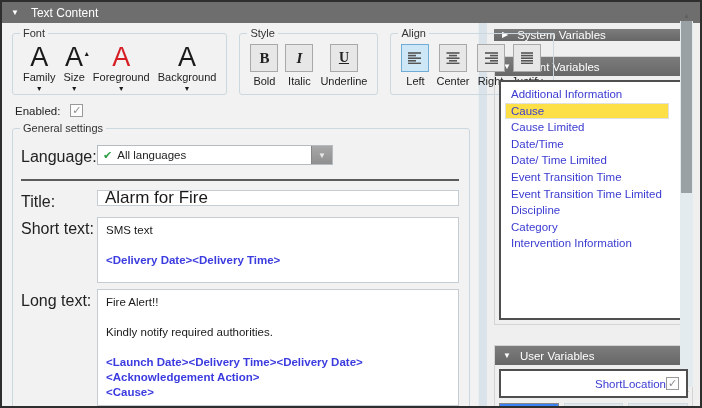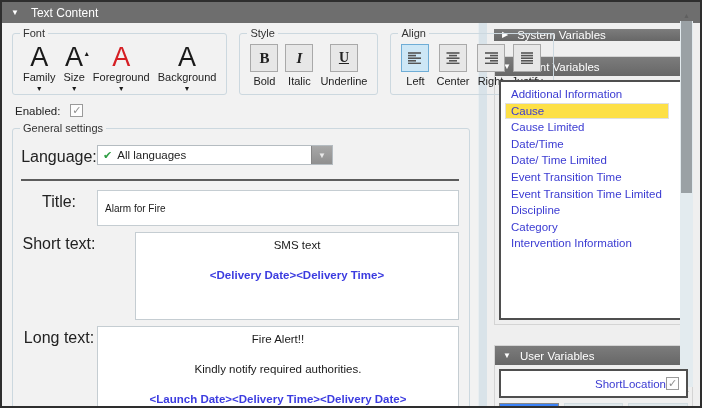--- a/index.html
+++ b/index.html
@@ -14,21 +14,21 @@
               padding:0 9px; gap:12px; font-size:12px; }
   .tri { font-size:8px; line-height:1; }
 
   .body { display:flex; height:383px; }
 
   
   .left { width:476px; padding:10px 8px 2px 10px; display:flex; flex-direction:column; background:#f2f2f2; }
   .pane-divider { width:9px; background:#d9e3e9; border-left:1px solid #e9eef1; }
 
   .toolbar { display:flex; gap:12px; }
-  .groupbox { border:1px solid #ccd8df; border-radius:3px; position:relative; padding:10px 10px 2px 10px;text-align:center; }
+  .groupbox { border:1px solid #ccd8df; border-radius:3px; position:relative; padding:10px 10px 2px 10px; }
   .gb-label { position:absolute; top:-7px; left:7px; background:#f2f2f2; padding:0 3px;
               font-size:11px; color:#333; line-height:13px; }
 
   
   .font-items { display:flex; gap:8px; }
   .font-item { display:flex; flex-direction:column; align-items:center; cursor:default; }
   .font-glyph { font-size:27px; line-height:26px; color:#1a1a1a; position:relative; font-weight:400; }
   .font-glyph.red { color:#d51f24; }
   .size-caret { position:absolute; top:-3px; right:-7px; font-size:7px; color:#1a1a1a; }
   .font-name { font-size:11px; color:#222; margin-top:1px; }
@@ -56,25 +56,25 @@
   .form-label { width:76px; flex:none; font-size:16px; color:#222; padding-top:3px; }
 
   .combo { width:236px; height:20px; border:1px solid #b5bcc1; background:#fff; display:flex; }
   .combo-text { flex:1; display:flex; align-items:center; gap:5px; font-size:11.5px; color:#222; padding:0 5px; }
   .combo-check { color:#2f9e44; font-size:11px; }
   .combo-btn { width:21px; background:linear-gradient(#a8a8a8,#8f8f8f); border-left:1px solid #868686;
                display:flex; align-items:center; justify-content:center; color:#e9e9e9; font-size:8px; }
 
   .hsep { border:none; border-top:2px solid #5c5c5c; margin:7px 0 9px 0; }
 
-  .text-input { flex:1; height:36px; border:1px solid #c5cdd2; background:#fff; font-size:10px;
+  .text-input { flex:1; height:16px; border:1px solid #c5cdd2; background:#fff; font-size:17px;
                 color:#1a1a1a; display:flex; align-items:center; padding:0 7px; }
   .text-area { flex:1; border:1px solid #c5cdd2; background:#fff; font-size:11.5px; color:#1a1a1a;
                padding:5px 8px; line-height:15px; overflow:hidden; }
-  .short-area { height:88px;margin-left:38px; }
+  .short-area { height:66px; }
   .long-row { flex:1; margin-bottom:2px; }
   .blank-line { height:15px; }
   .var-text { color:#3b3be0; font-weight:bold; }
 
   
   .right { flex:1; background:#efefef; padding:6px 7px; display:flex; flex-direction:column; }
   .section-header { height:19px; background:linear-gradient(#7c7c7c,#676767); color:#fff;
                     display:flex; align-items:center; gap:9px; padding:0 8px; font-size:11.5px; }
   .sys-header { margin-bottom:15px; }
   .section { border:1px solid #d4d4d4; background:#efefef; }

